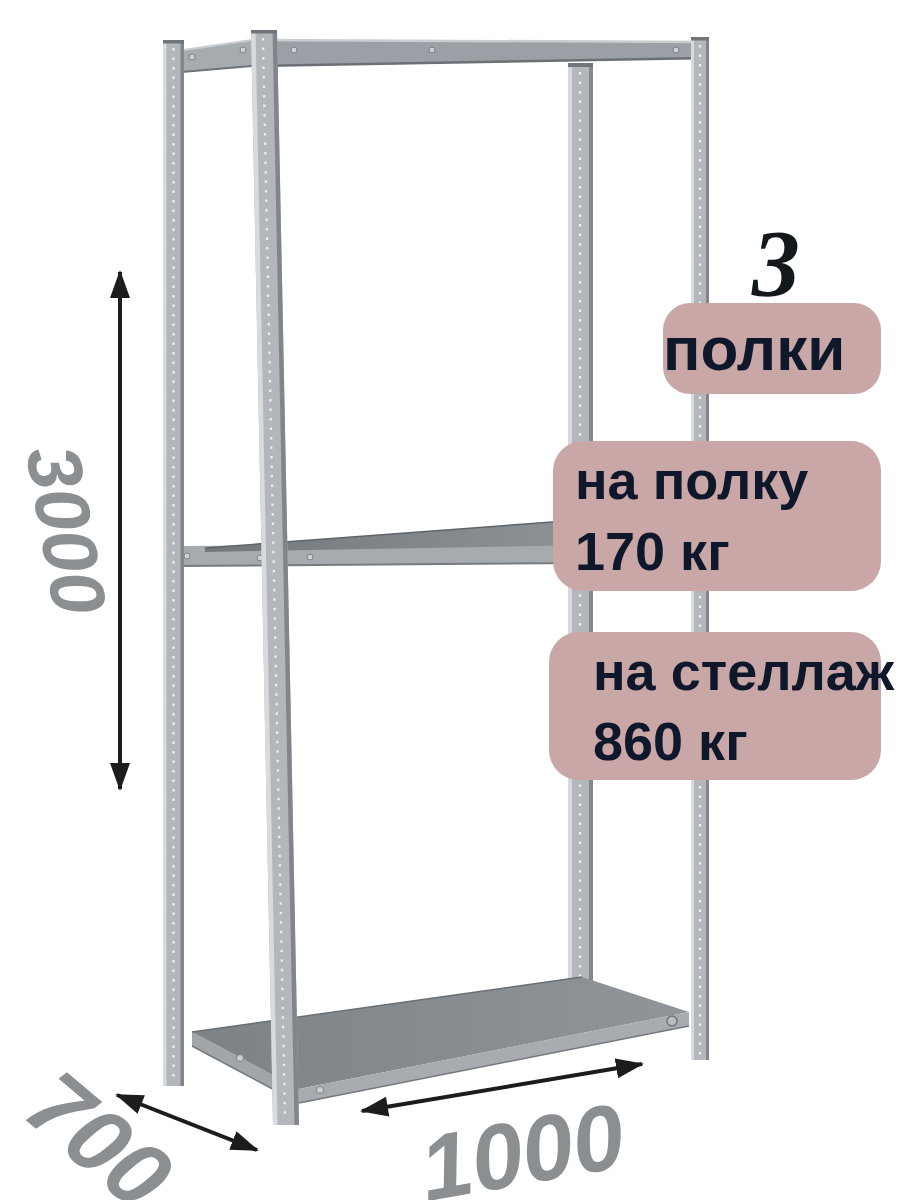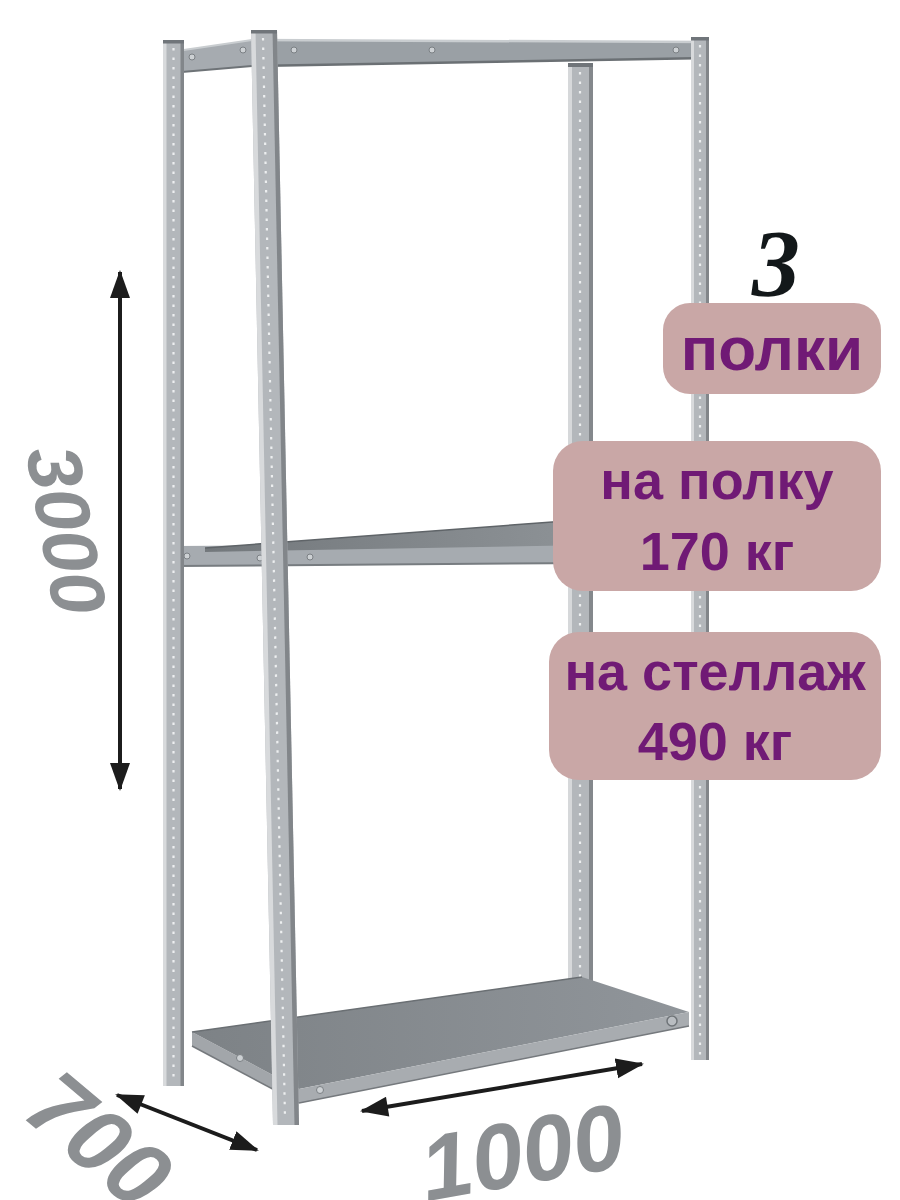--- a/index.html
+++ b/index.html
@@ -21,27 +21,27 @@
 
   
   .count {
     position:absolute; left:776px; top:264px; transform:translate(-50%,-50%);
     font-family:"Liberation Serif","DejaVu Serif",serif;
     font-weight:bold; font-style:italic; font-size:96px; color:#13181a; line-height:1;
   }
 
   
   .badge {
-    position:absolute; background:#c9a7a6; color:#701a75;
-    display:flex; flex-direction:column; align-items:center; justify-content:center;
+    position:absolute; background:#c9a7a6; color:#0f172a;
+    display:flex; flex-direction:column; align-items:flex-start; justify-content:center;
     font-weight:bold; text-align:center;
   }
   .badge-count { left:663px; top:303px; width:218px; height:91px;  border-radius:27px; font-size:62px; }
-  .badge-shelf { left:553px; top:441px; width:328px; height:150px; border-radius:30px; font-size:54px; line-height:71px; }
-  .badge-rack  { left:549px; top:632px; width:332px; height:148px; border-radius:30px; font-size:54px; line-height:70px; }
+  .badge-shelf { left:553px; top:441px; width:328px; height:150px; border-radius:30px; font-size:54px; line-height:71px;padding-left:22px; }
+  .badge-rack  { left:549px; top:632px; width:332px; height:148px; border-radius:30px; font-size:54px; line-height:70px;padding-left:44px; }
   .badge div, .badge span { white-space:nowrap; }
 </style>
 </head>
 <body>
 
 <div class="canvas">
 
   <svg class="rack-svg" width="900" height="1200" viewBox="0 0 900 1200">
     <defs>
       <marker id="ah-end" markerWidth="8" markerHeight="6" refX="6.5" refY="2.5" orient="auto" markerUnits="strokeWidth">
@@ -151,16 +151,16 @@
     <span>полки</span>
   </div>
 
   <div class="badge badge-shelf">
     <div>на полку</div>
     <div>170 кг</div>
   </div>
 
   <div class="badge badge-rack">
     <div>на стеллаж</div>
-    <div>490 кг</div>
+    <div>860 кг</div>
   </div>
 
 </div>
 
 </body></html>

